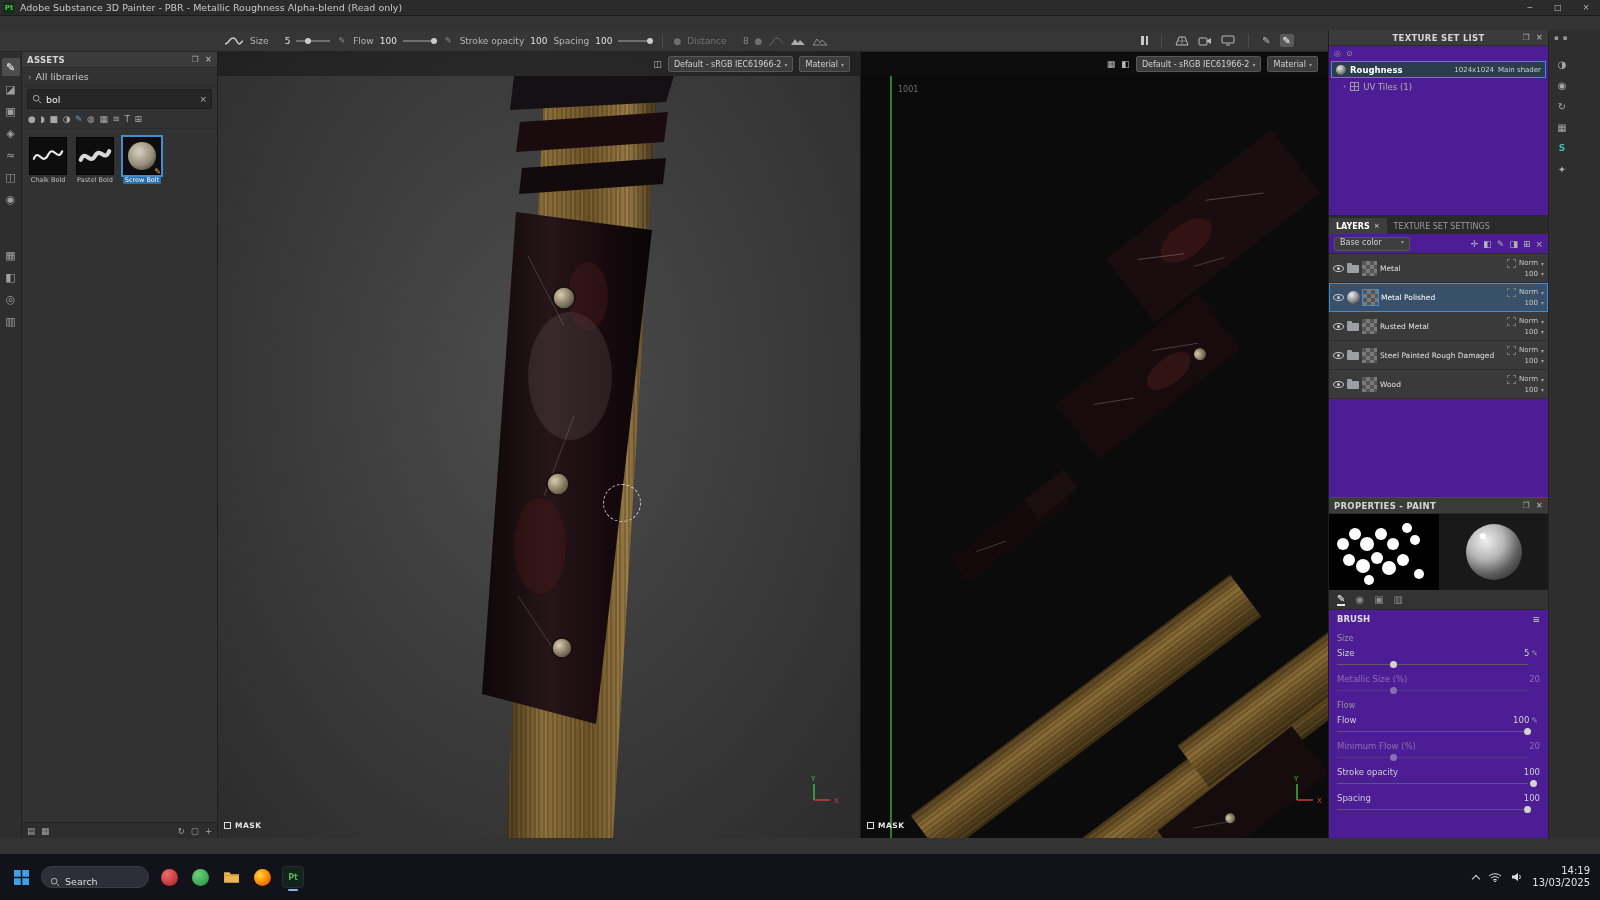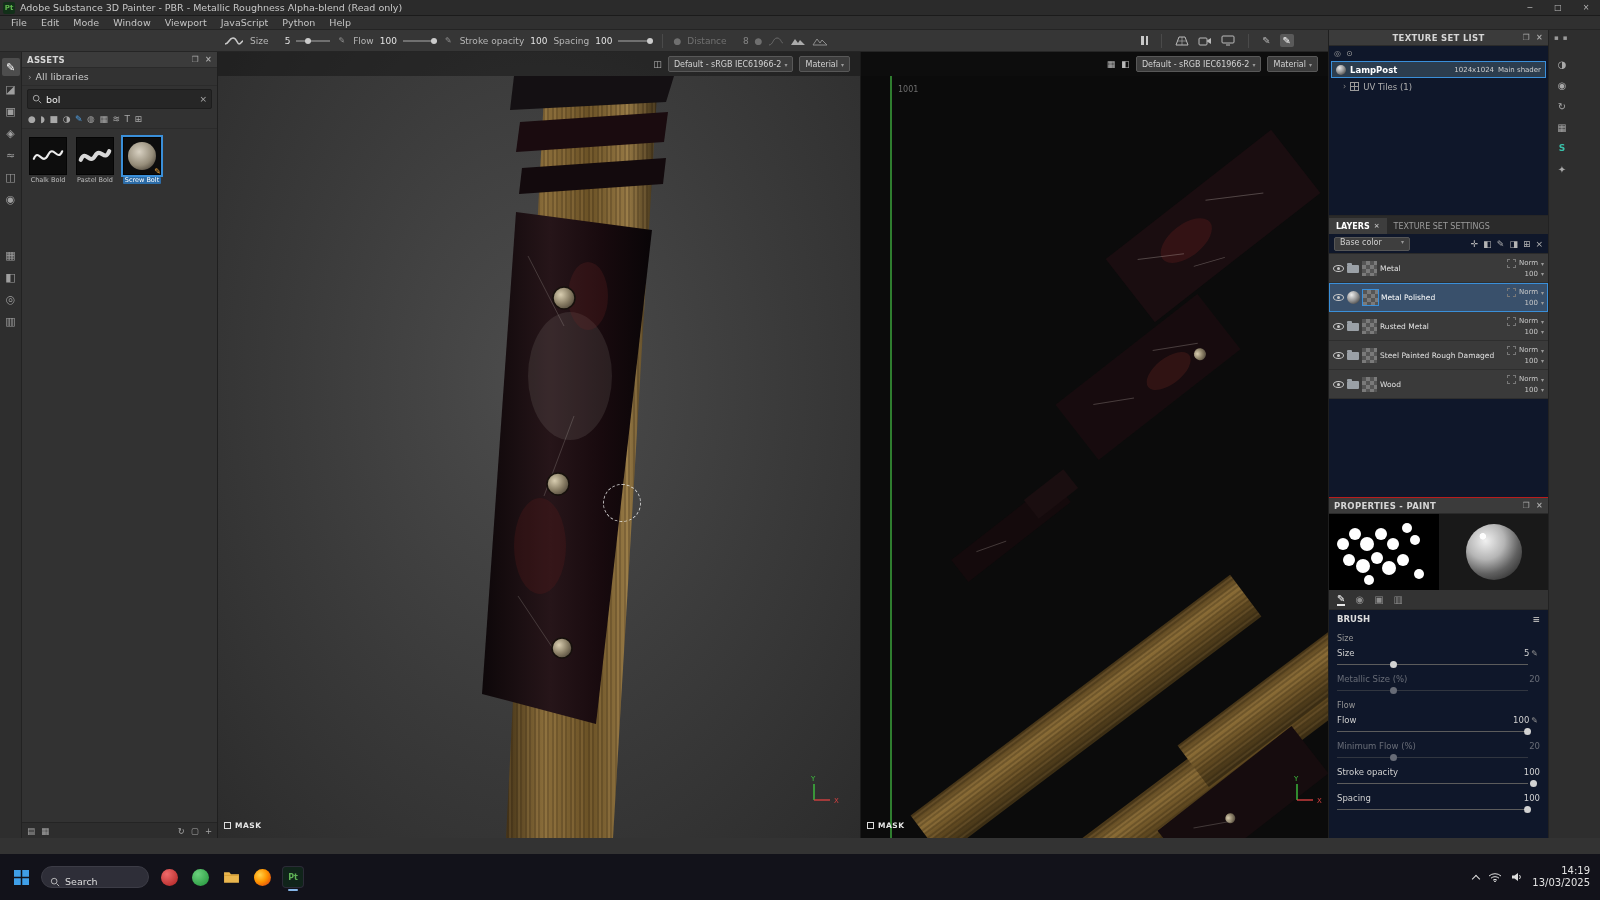--- a/index.html
+++ b/index.html
@@ -64,21 +64,21 @@
 #vp3d{position:absolute;left:218px;top:52px;width:642px;height:786px;background:radial-gradient(ellipse at 50% 42%,#4c4c4c,#3a3a3a 55%,#2c2c2c 100%);overflow:hidden}
 #vp2d{position:absolute;left:860px;top:52px;width:468px;height:786px;background:#0b0b0b;overflow:hidden;border-left:1px solid #1a1a1a}
 .vphead{position:absolute;left:0;top:0;right:0;height:24px;display:flex;align-items:center;justify-content:flex-end;gap:6px;padding-right:10px;background:rgba(15,15,15,.45);z-index:4}
 .vpico{font-size:9px;color:#b9b9b9}
 .vp-select{height:16px;background:#3c3c3c;border:1px solid #585858;border-radius:2px;display:flex;align-items:center;padding:0 5px;font-size:8px;color:#d2d2d2;white-space:nowrap}
 .maskbadge{position:absolute;left:6px;bottom:8px;display:flex;align-items:center;gap:4px;font-size:7.5px;font-weight:bold;color:#e8e8e8;letter-spacing:.5px;z-index:4}
 .mb-sq{width:7px;height:7px;border:1px solid #ddd}
 .gizmo{position:absolute;width:34px;height:34px;z-index:4}
 .cursorcircle{position:absolute;left:385px;top:432px;width:38px;height:38px;border:1.2px dashed rgba(240,240,240,.8);border-radius:50%;z-index:5}
 
-#rightpanels{position:absolute;left:1328px;top:30px;width:220px;height:808px;background:#0f172a;border-left:1px solid #1f1f1f;display:flex;flex-direction:column}
+#rightpanels{position:absolute;left:1328px;top:30px;width:220px;height:808px;background:#4c1d95;border-left:1px solid #1f1f1f;display:flex;flex-direction:column}
 #tsl{height:186px;border-bottom:1px solid #262626;position:relative}
 .tslmini{height:14px;display:flex;align-items:center;gap:5px;padding:0 5px}
 .tslmini span{font-size:8px;color:#999}
 .tsrow{height:17px;margin:1px 2px;border:1px solid #3a8fd9;background:#2c3d4e;display:flex;align-items:center;padding:0 4px;gap:4px}
 .tsrow .sphere10{width:10px;height:10px;border-radius:50%;background:radial-gradient(circle at 35% 30%,#e8e8e8,#9a9a9a 45%,#3c3c3c 90%)}
 .tsrow .tsname{font-size:8.5px;font-weight:bold;color:#fff;flex:1}
 .tsrow .tsres,.tsrow .tsshader{font-size:7px;color:#cfcfcf}
 .uvrow{height:15px;display:flex;align-items:center;gap:4px;padding-left:14px;font-size:8.5px;color:#b0b0b0}
 .uvrow .chev{font-size:8px;color:#8c8c8c}
 .gridico{width:9px;height:9px;border:1px solid #9a9a9a;background:linear-gradient(#9a9a9a,#9a9a9a) 50% 0/1px 100% no-repeat,linear-gradient(#9a9a9a,#9a9a9a) 0 50%/100% 1px no-repeat}
@@ -157,30 +157,20 @@
   <div id="titlebar">
     <span class="appbadge">Pt</span>
     <span class="ttext">Adobe Substance 3D Painter - PBR - Metallic Roughness Alpha-blend (Read only)</span>
     <div class="wincontrols">
       <span>─</span>
       <span>□</span>
       <span class="close">×</span>
     </div>
   </div>
 
-  <div id="menubar">
-    <span>File</span>
-    <span>Edit</span>
-    <span>Mode</span>
-    <span>Window</span>
-    <span>Viewport</span>
-    <span>JavaScript</span>
-    <span>Python</span>
-    <span>Help</span>
-  </div>
 
   <div id="toolbar">
     <svg width="20" height="12" viewBox="0 0 20 12">
         <path d="M1 9C5 9 5 3 9 3s4 6 6 6 3-3 4-3" fill="none" stroke="#c9c9c9" stroke-width="1.6"></path>
       </svg>
     <span class="tlabel">Size</span>
     <span class="tval">5</span>
     <span class="tslider">
         <i></i>
         <b style="left:24%"></b>
@@ -480,21 +470,21 @@
           <span>❐</span>
           <span>×</span>
         </span>
       </div>
       <div class="tslmini">
         <span>◎</span>
         <span>⊙</span>
       </div>
       <div class="tsrow">
         <span class="sphere10"></span>
-        <span class="tsname">LampPost</span>
+        <span class="tsname">Roughness</span>
         <span class="tsres">1024x1024</span>
         <span class="tsshader">Main shader</span>
       </div>
       <div class="uvrow">
         <span class="chev">›</span>
         <span class="gridico"></span>
         <span>UV Tiles (1)</span>
       </div>
     </div>
 

